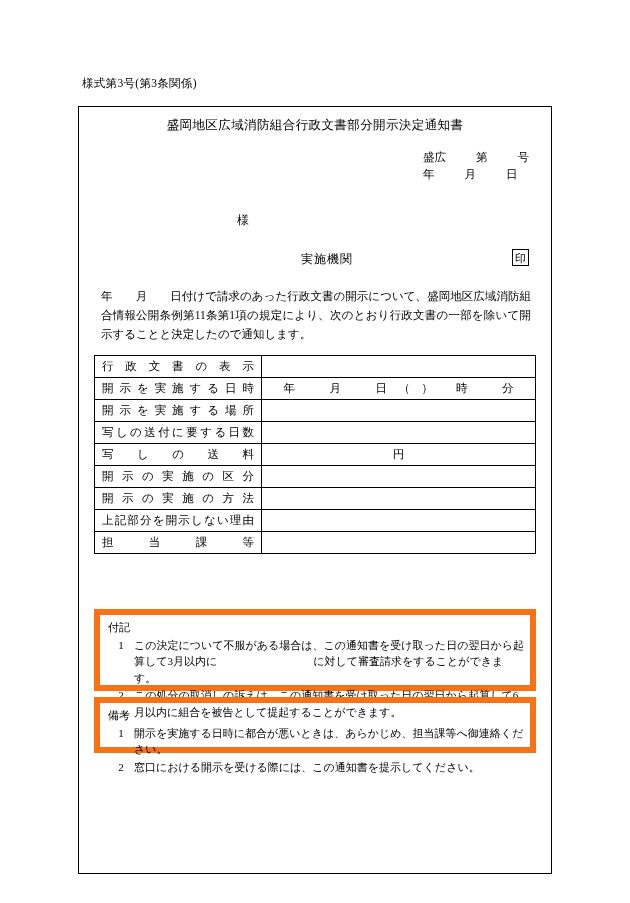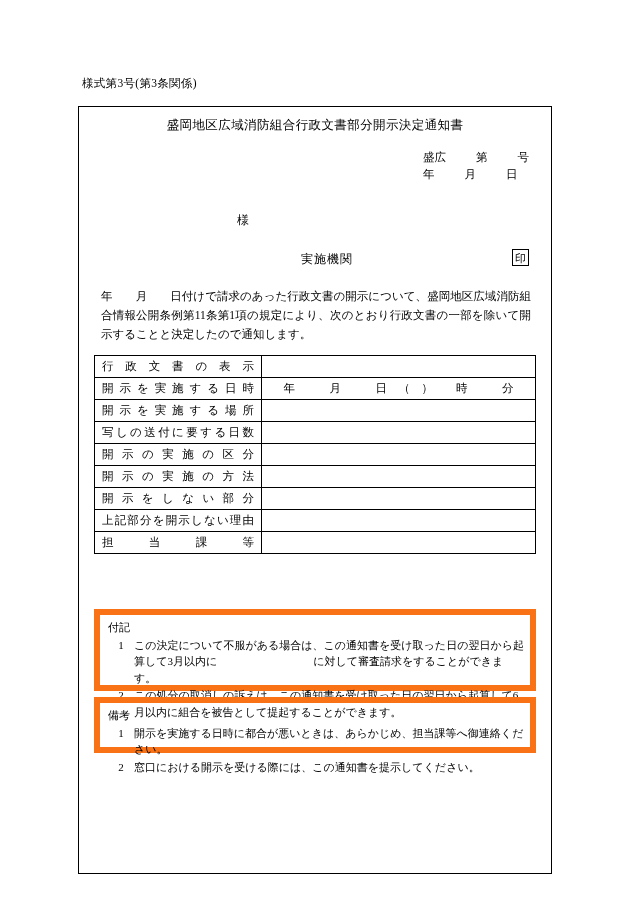--- a/index.html
+++ b/index.html
@@ -197,29 +197,29 @@
         </tr>
         <tr>
           <td class="label">開示を実施する場所</td>
           <td class="value"></td>
         </tr>
         <tr>
           <td class="label">写しの送付に要する日数</td>
           <td class="value"></td>
         </tr>
         <tr>
+          <td class="label">写しの送料</td>
+          <td class="value">円</td>
+        </tr>
+        <tr>
           <td class="label">開示の実施の区分</td>
           <td class="value"></td>
         </tr>
         <tr>
           <td class="label">開示の実施の方法</td>
-          <td class="value"></td>
-        </tr>
-        <tr>
-          <td class="label">開示をしない部分</td>
           <td class="value"></td>
         </tr>
         <tr>
           <td class="label">上記部分を開示しない理由</td>
           <td class="value"></td>
         </tr>
         <tr>
           <td class="label">担当課等</td>
           <td class="value"></td>
         </tr>

